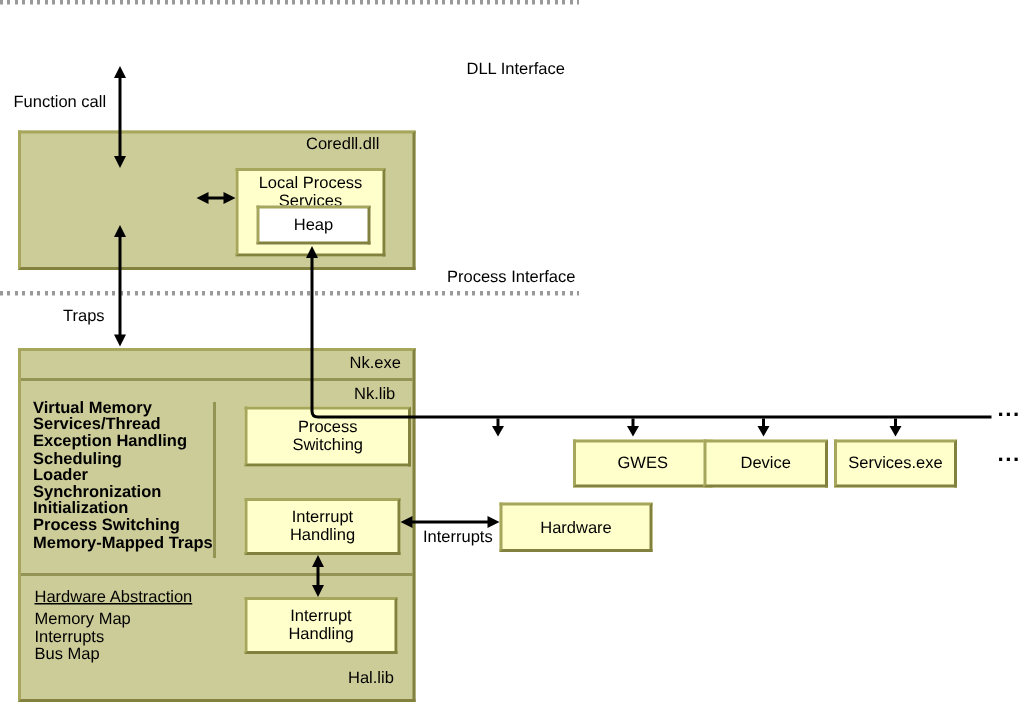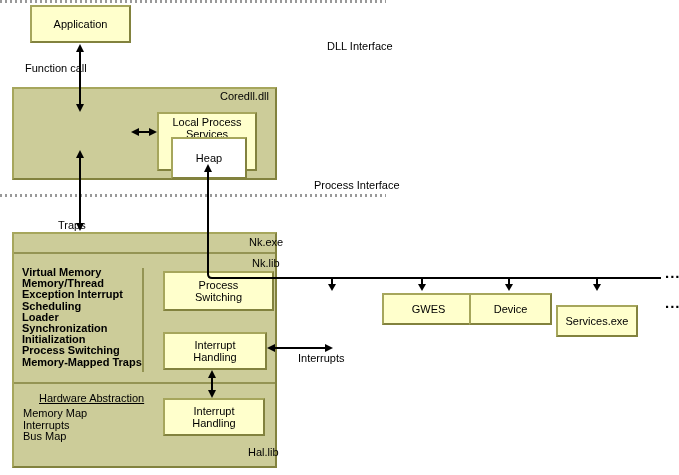--- a/index.html
+++ b/index.html
@@ -25,21 +25,21 @@
     position: absolute; box-sizing: border-box;
     background: var(--box-fill, #FFFFCC);
     border: 2px solid;
     border-color: var(--border-light, #A6A65C) var(--border-dark, #82823E)
                   var(--border-dark, #82823E) var(--border-light, #A6A65C);
     display: flex; align-items: center; justify-content: center;
     text-align: center; white-space: pre-line; line-height: 12px;
   }
   .box.top-align { align-items: flex-start; padding-top: 2px; }
   .box.white { background: var(--heap-fill, #FFFFFF); }
-  .label { position: absolute; white-space: nowrap; line-height: 11px; margin-left: 16px; }
+  .label { position: absolute; white-space: nowrap; line-height: 11px; }
   .dotted {
     position: absolute; height: 3px;
     background-image: repeating-linear-gradient(90deg,
       var(--dotted-line, #999999) 0 2px, transparent 2px 5px);
   }
   .divider-h { position: absolute; height: 2px; background: var(--border-dark, #82823E); opacity: .75; }
   .divider-v { position: absolute; width: 2px; background: var(--border-dark, #82823E); opacity: .75; }
   .fn-list div { line-height: 11.2px; white-space: nowrap; font-weight: bold; }
   .hal-list div { line-height: 11.5px; white-space: nowrap; }
   .ellipsis { position: absolute; font-weight: bold; font-size: 15px; letter-spacing: 1px; line-height: 10px; }
@@ -51,40 +51,39 @@
 <body>
 
 <div id="stage">
 
   <div class="dotted" style="left:0; top:57; width:386px;"></div>
   <div class="dotted" style="left:0; top:194px; width:386px;"></div>
 
   <div class="label" style="left:311px; top:41px;">DLL Interface</div>
   <div class="label" style="left:298px; top:180px;">Process Interface</div>
   <div class="label" style="left:9px; top:63px;">Function call</div>
-  <div class="label" style="left:42px; top:220px;">Traps</div>
+  <div class="label" style="left:42px; top:206px;">Traps</div>
   <div class="label" style="left:282px; top:353px;">Interrupts</div>
 
-  <div class="box" style="left:30px; top:5px; width:101px; height:38px;">Application</div>
 
   <div class="container" style="left:12px; top:87px; width:265px; height:93px;"></div>
   <div class="label" style="left:204px; top:91px;">Coredll.dll</div>
   <div class="box top-align" style="left:157px; top:112px; width:100px; height:59px;">Local Process
 Services</div>
-  <div class="box white" style="left:171px; top:137px; width:76px; height:42px;">Heap</div>
+  <div class="box white" style="left:171px; top:137px; width:76px; height:26px;">Heap</div>
 
   <div class="container" style="left:12px; top:232px; width:265px; height:236px;"></div>
   <div class="label" style="left:233px; top:237px;">Nk.exe</div>
   <div class="divider-h" style="left:14px; top:252px; width:261px;"></div>
   <div class="label" style="left:236px; top:258px;">Nk.lib</div>
 
   <div class="abs fn-list" style="left:22px; top:267px;">
     <div>Virtual Memory</div>
-    <div>Memory/Thread</div>
-    <div>Exception Interrupt</div>
+    <div>Services/Thread</div>
+    <div>Exception Handling</div>
     <div>Scheduling</div>
     <div>Loader</div>
     <div>Synchronization</div>
     <div>Initialization</div>
     <div>Process Switching</div>
     <div>Memory-Mapped Traps</div>
   </div>
 
   <div class="divider-v" style="left:142px; top:268px; height:104px;"></div>
 
@@ -99,25 +98,26 @@
     <div>Memory Map</div>
     <div>Interrupts</div>
     <div>Bus Map</div>
   </div>
   <div class="box" style="left:163px; top:398px; width:102px; height:38px;">Interrupt
 Handling</div>
   <div class="label" style="left:232px; top:447px;">Hal.lib</div>
 
   <div class="box" style="left:382px; top:293px; width:93px; height:32px;">GWES</div>
   <div class="box" style="left:469px; top:293px; width:83px; height:32px;">Device</div>
-  <div class="box" style="left:556px; top:293px; width:82px; height:32px;margin-top:12px;">Services.exe</div>
+  <div class="box" style="left:556px; top:293px; width:82px; height:32px;">Services.exe</div>
 
   <div class="ellipsis" style="left:665px; top:268px;">...</div>
   <div class="ellipsis" style="left:665px; top:298px;">...</div>
 
+  <div class="box" style="left:333px; top:335px; width:102px; height:33px;">Hardware</div>
 
   <svg id="arrows" width="679" height="475" viewBox="0 0 679 475">
 
     <g>
       <line x1="80" y1="51" x2="80" y2="105"></line>
       <polygon points="80,44 76,52 84,52"></polygon>
       <polygon points="80,112 76,104 84,104"></polygon>
     </g>
 
     <g>

